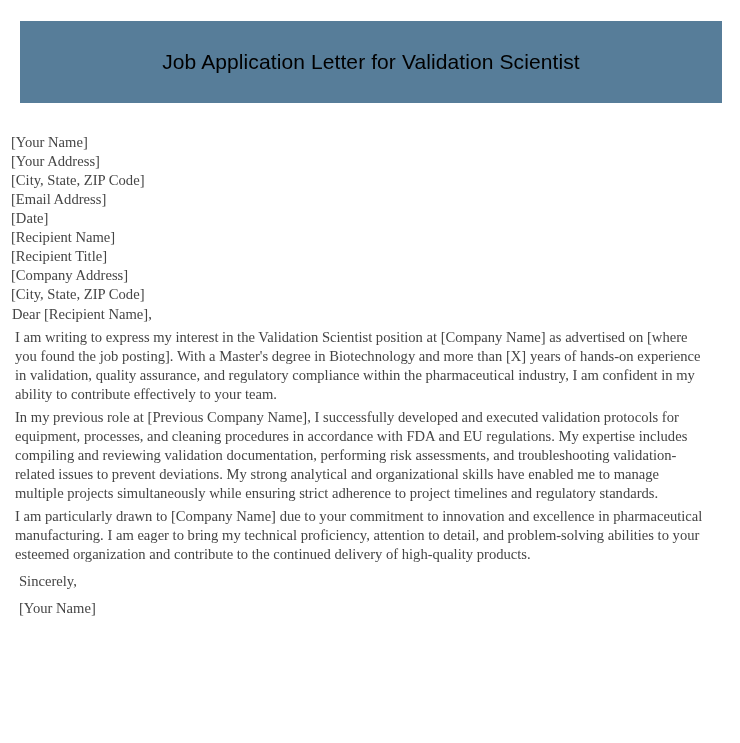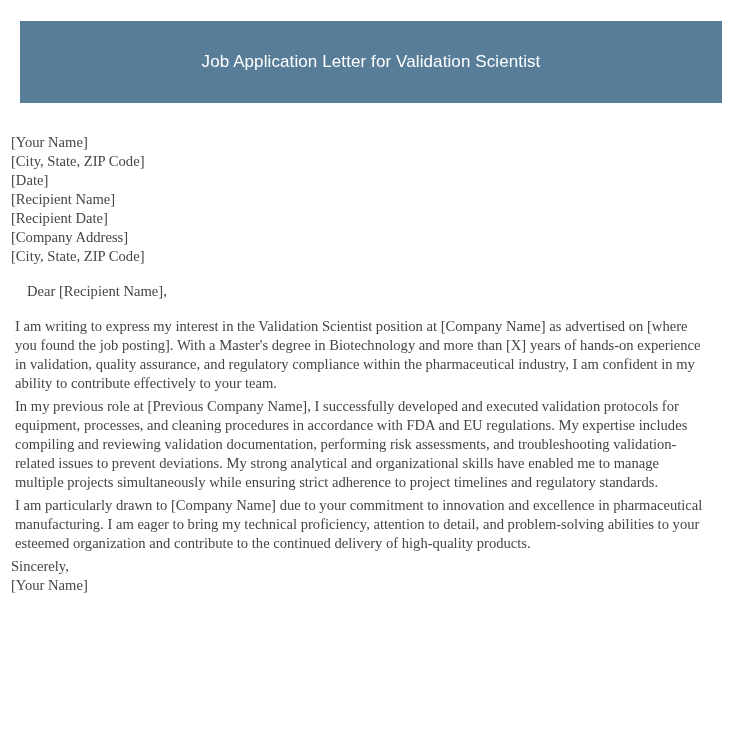--- a/index.html
+++ b/index.html
@@ -26,22 +26,22 @@
     top: 21px;
     width: 702px;
     height: 82px;
     background: #577d99;
     display: flex;
     align-items: center;
     justify-content: center;
     box-sizing: border-box;
   }
   .letter-title {
-    color: #ffffff;
-    font-size: 17px;
+    color: #000000;
+    font-size: 21px;
     font-weight: 400;
     line-height: 1.2;
     text-align: center;
     letter-spacing: 0.1px;
     font-family: "Liberation Sans", sans-serif;
   }
   .letter-body {
     position: absolute;
     left: 11px;
     top: 133px;
@@ -49,51 +49,53 @@
     color: #454545;
     font-size: 14.6px;
     line-height: 19px;
     font-family: Liberation Serif, serif;
   }
   .addr-line {
     white-space: pre;
     margin: 0;
   }
   .salutation {
-    margin: 16px;
+    margin: 1px;
   }
   .body-para {
     margin: 4px;
     text-align: left;
   }
   .closing-line {
-    margin: 0;
+    margin: 8px;
     white-space: pre;
   }
 </style>
 </head>
 <body>
 
 <div class="page">
 
   <div class="letter-header">
     <div class="letter-title">Job Application Letter for Validation Scientist</div>
   </div>
 
   <div class="letter-body">
 
     <div>
       <div class="addr-line">[Your Name]</div>
+      <div class="addr-line">[Your Address]</div>
       <div class="addr-line">[City, State, ZIP Code]</div>
+      <div class="addr-line">[Email Address]</div>
       <div class="addr-line">[Date]</div>
     </div>
 
     <div>
       <div class="addr-line">[Recipient Name]</div>
-      <div class="addr-line">[Recipient Date]</div>
+      <div class="addr-line">[Recipient Title]</div>
       <div class="addr-line">[Company Address]</div>
       <div class="addr-line">[City, State, ZIP Code]</div>
     </div>
 
     <div class="salutation">Dear [Recipient Name],</div>
 
     <p class="body-para">I am writing to express my interest in the Validation Scientist position at [Company Name] as advertised on [where you found the job posting]. With a Master's degree in Biotechnology and more than [X] years of hands-on experience in validation, quality assurance, and regulatory compliance within the pharmaceutical industry, I am confident in my ability to contribute effectively to your team.</p>
     <p class="body-para">In my previous role at [Previous Company Name], I successfully developed and executed validation protocols for equipment, processes, and cleaning procedures in accordance with FDA and EU regulations. My expertise includes compiling and reviewing validation documentation, performing risk assessments, and troubleshooting validation-related issues to prevent deviations. My strong analytical and organizational skills have enabled me to manage multiple projects simultaneously while ensuring strict adherence to project timelines and regulatory standards.</p>
     <p class="body-para">I am particularly drawn to [Company Name] due to your commitment to innovation and excellence in pharmaceutical manufacturing. I am eager to bring my technical proficiency, attention to detail, and problem-solving abilities to your esteemed organization and contribute to the continued delivery of high-quality products.</p>
 

